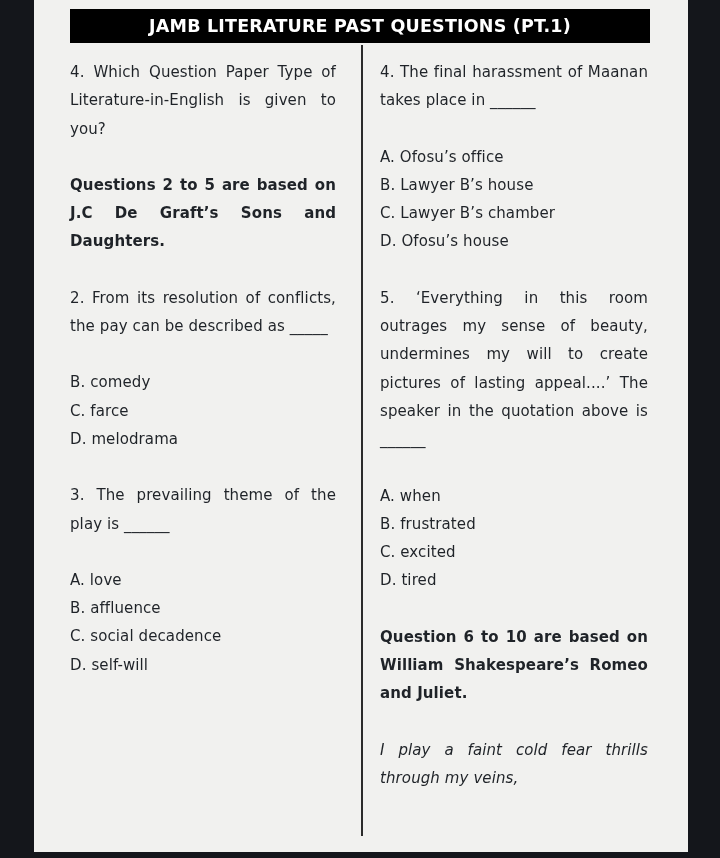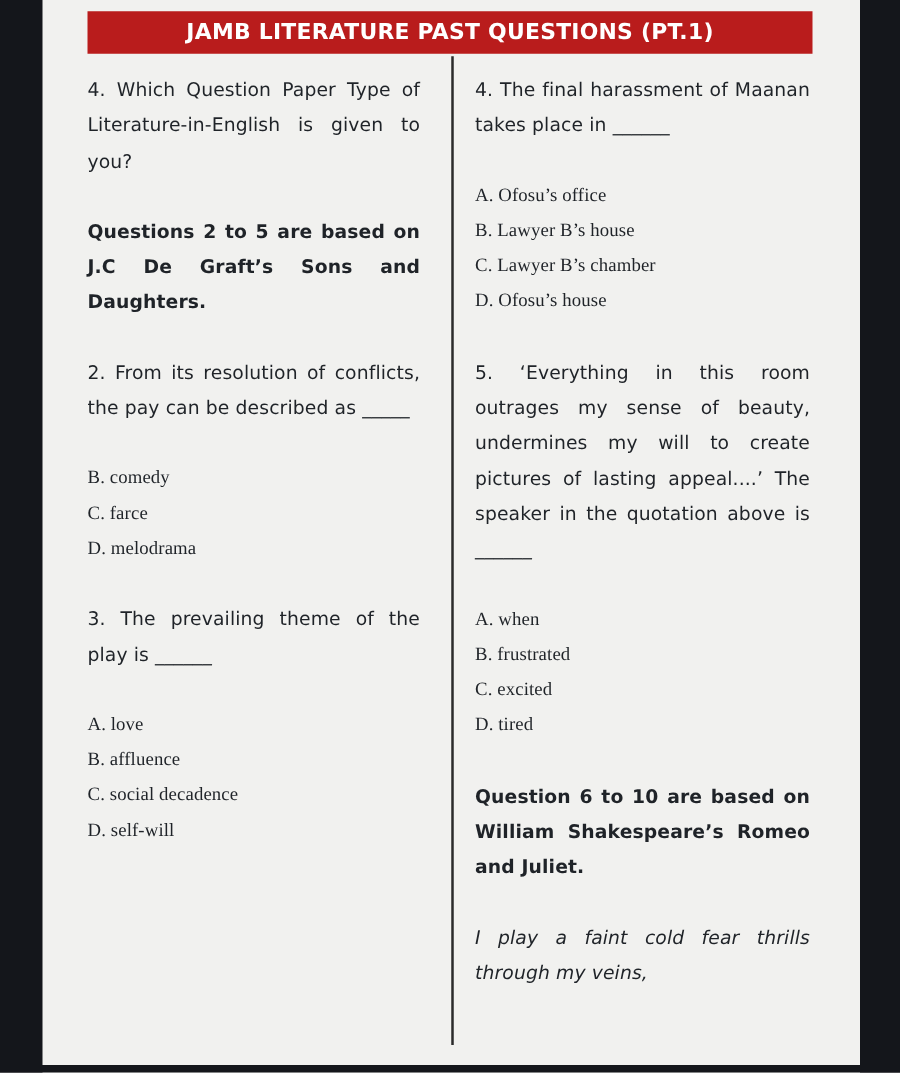--- a/index.html
+++ b/index.html
@@ -16,21 +16,21 @@
   }
   .edge-left  { left: 0; width: 34px; }
   .edge-right { left: 688px; width: 32px; }
   .edge-bottom {
     position: absolute; left: 0; top: 852px;
     width: 720px; height: 6px; background: #14161b;
   }
   .banner {
     position: absolute; left: 70px; top: 9px;
     width: 580px; height: 34px;
-    background: #b91c1c;
+    background: #000000;
     display: flex; align-items: center; justify-content: center;
   }
   .banner-title {
     color: #ffffff;
     font-weight: bold;
     font-size: 17.5px;
     letter-spacing: 0.2px;
     white-space: nowrap;
   }
   .divider {
@@ -48,21 +48,21 @@
     margin: 0 0 28px 0;
     font-size: 15px;
     line-height: 28.3px;
     text-align: justify;
     letter-spacing: 0.1px;
   }
   .para.tight { margin-bottom: 0; }
   .note { font-weight: bold; }
   .quote { font-style: italic; }
   .quote b { font-style: normal; font-weight: bold; }
-  .options { margin: 0 0 28px 0; font-family: Liberation Serif, serif; }
+  .options { margin: 0 0 28px 0; }
   .option {
     font-size: 15px;
     line-height: 28.3px;
     text-align: left;
     letter-spacing: 0.1px;
   }
 </style>
 </head>
 <body>
 

